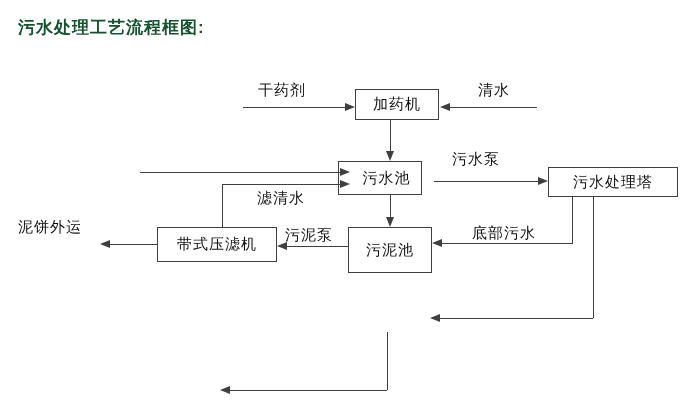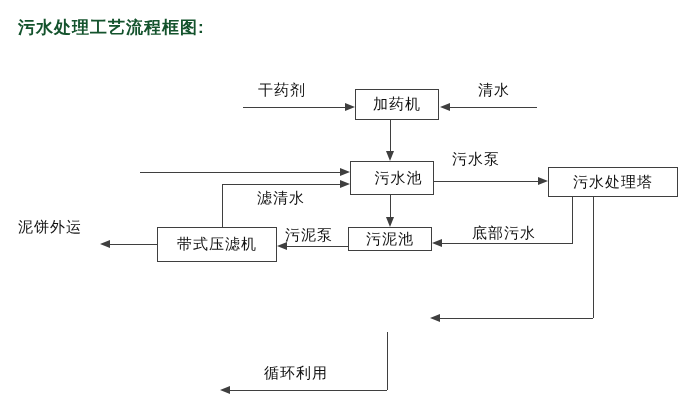--- a/index.html
+++ b/index.html
@@ -33,33 +33,32 @@
   .ah-d{border-left:4px solid transparent;border-right:4px solid transparent;border-top:10px solid var(--line);}
 </style>
 </head>
 <body>
 
 <div class="canvas">
 
   <h1 class="title">污水处理工艺流程框图:</h1>
 
   <div class="node" style="left:355px;top:89px;width:84px;height:31px;">加药机</div>
-  <div class="node" style="left:350px;top:161px;width:84px;height:34px;padding-left:13px;">污水池</div>
+  <div class="node" style="left:338px;top:161px;width:84px;height:34px;padding-left:13px;">污水池</div>
   <div class="node" style="left:548px;top:167px;width:130px;height:30px;">污水处理塔</div>
-  <div class="node" style="left:348px;top:227px;width:84px;height:24px;">污泥池</div>
+  <div class="node" style="left:348px;top:227px;width:84px;height:46px;">污泥池</div>
   <div class="node" style="left:157px;top:227px;width:120px;height:35px;">带式压滤机</div>
 
   <div class="flabel" style="left:258px;top:81px;">干药剂</div>
   <div class="flabel" style="left:478px;top:81px;">清水</div>
   <div class="flabel" style="left:257px;top:189px;">滤清水</div>
   <div class="flabel" style="left:452px;top:150px;">污水泵</div>
   <div class="flabel" style="left:285px;top:226px;">污泥泵</div>
   <div class="flabel" style="left:472px;top:224px;">底部污水</div>
   <div class="flabel" style="left:18px;top:218px;">泥饼外运</div>
-  <div class="flabel" style="left:264px;top:364px;">循环利用</div>
 
   <div class="hline" style="left:243px;top:107px;width:102px;"></div>
   <div class="ah ah-r" style="left:345px;top:103px;"></div>
 
   <div class="hline" style="left:450px;top:107px;width:87px;"></div>
   <div class="ah ah-l" style="left:440px;top:103px;"></div>
 
   <div class="vline" style="left:390px;top:120px;height:31px;"></div>
   <div class="ah ah-d" style="left:386px;top:151px;"></div>
 

